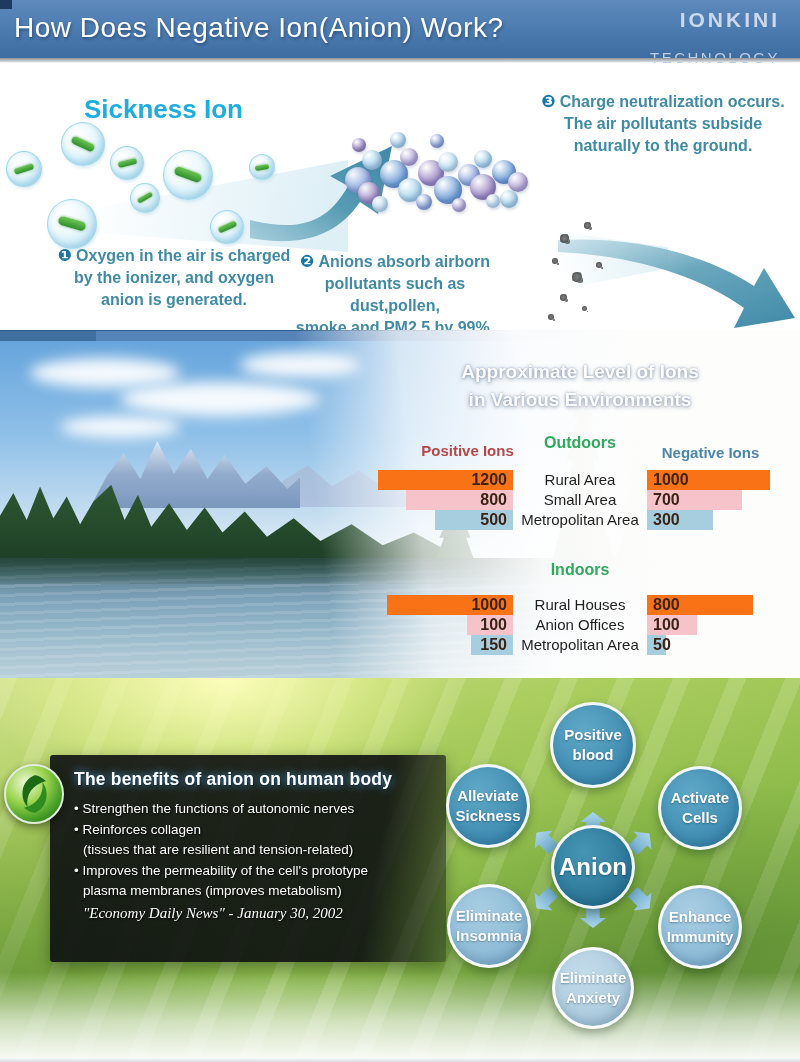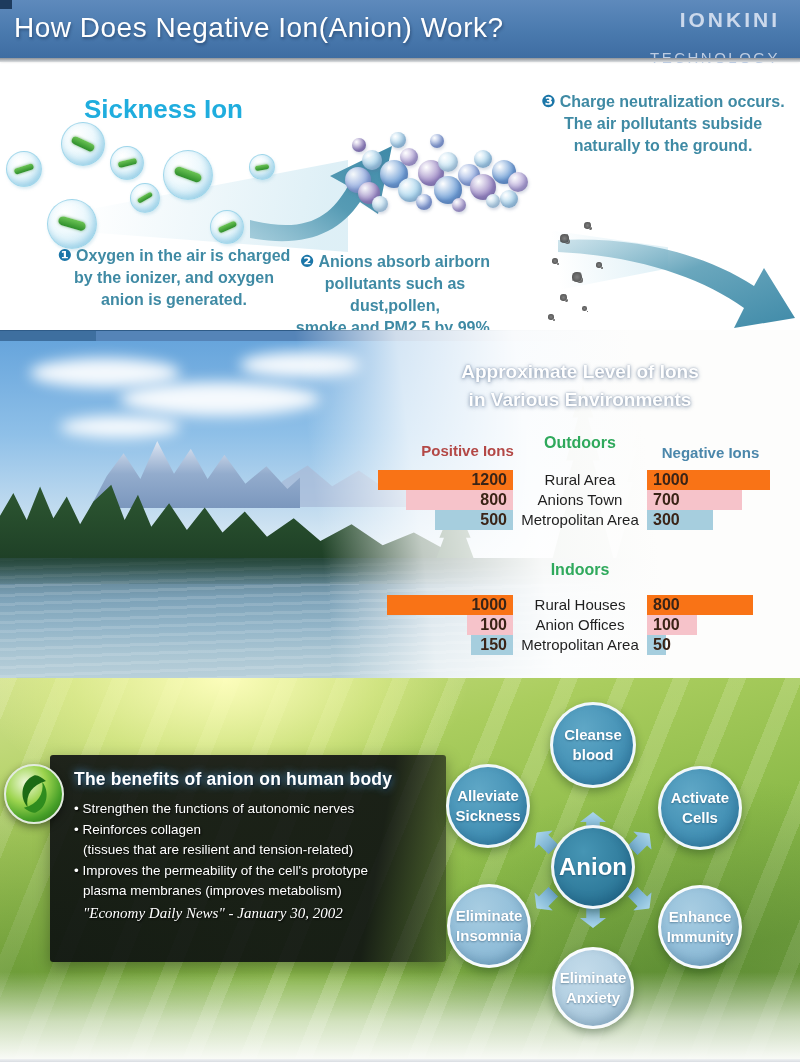--- a/index.html
+++ b/index.html
@@ -289,21 +289,21 @@
               <span>1000</span>
             </div>
           </div>
       </div>
       <div class="ion-row" style="top:160px">
         <div class="col-l">
             <div class="bar pink" style="width:107px">
               <span>800</span>
             </div>
           </div>
-        <div class="col-c">Anions Town</div>
+        <div class="col-c">Small Area</div>
         <div class="col-r">
             <div class="bar pink" style="width:95px">
               <span>700</span>
             </div>
           </div>
       </div>
       <div class="ion-row" style="top:180px">
         <div class="col-l">
             <div class="bar blue" style="width:78px">
               <span>500</span>
@@ -381,21 +381,21 @@
     </div>
 
     <div class="blockarrow" style="left:580px;top:134px;transform:rotate(0deg)"></div>
     <div class="blockarrow" style="left:532px;top:151px;transform:rotate(-45deg)"></div>
     <div class="blockarrow" style="left:628px;top:152px;transform:rotate(45deg)"></div>
     <div class="blockarrow" style="left:532px;top:210px;transform:rotate(-135deg)"></div>
     <div class="blockarrow" style="left:628px;top:210px;transform:rotate(135deg)"></div>
     <div class="blockarrow" style="left:580px;top:226px;transform:rotate(180deg)"></div>
 
     <div class="node node-mid" style="left:550px;top:24px;width:86px;height:86px">
-      <span>Cleanse</span>
+      <span>Positive</span>
       <span>blood</span>
     </div>
     <div class="node node-mid" style="left:446px;top:86px;width:84px;height:84px">
       <span>Alleviate</span>
       <span>Sickness</span>
     </div>
     <div class="node node-mid" style="left:658px;top:88px;width:84px;height:84px">
       <span>Activate</span>
       <span>Cells</span>
     </div>

